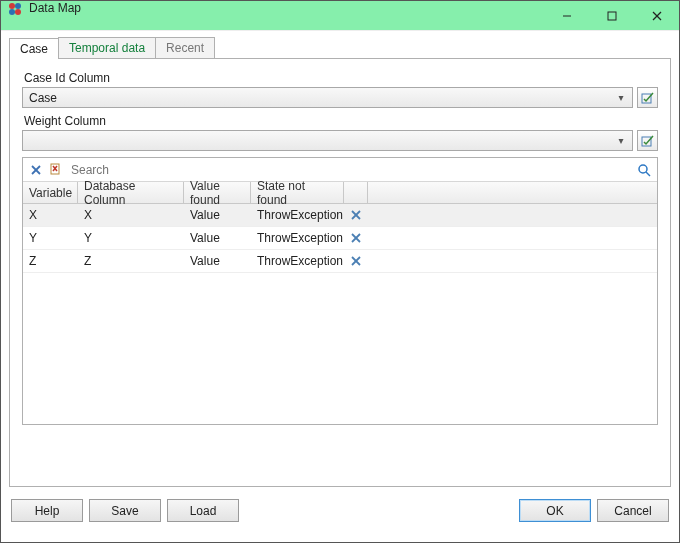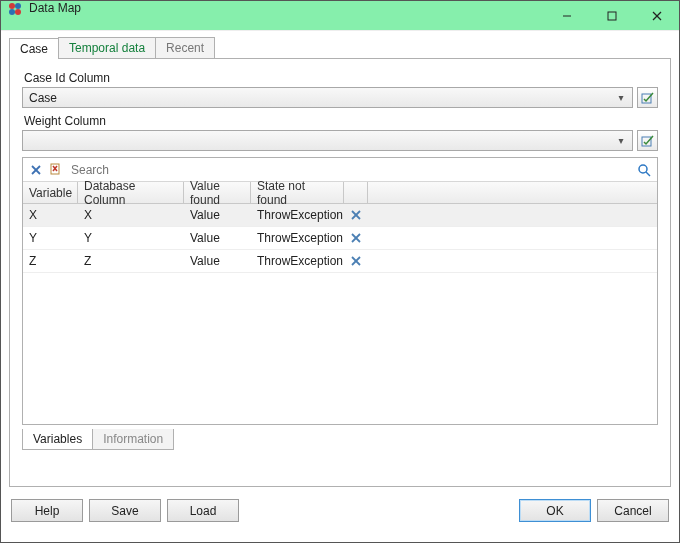--- a/index.html
+++ b/index.html
@@ -290,24 +290,20 @@
             <svg width="10" height="10">
               <line x1="1" y1="1" x2="9" y2="9" stroke="#4b7fb3" stroke-width="1.8"></line>
               <line x1="9" y1="1" x2="1" y2="9" stroke="#4b7fb3" stroke-width="1.8"></line>
             </svg>
           </div>
           <div class="gc col-rest"></div>
         </div>
       </div>
   </div>
 
-  <div class="lower-tabs">
-    <div class="ltab active"><span>Variables</span></div>
-    <div class="ltab"><span>Information</span></div>
-  </div>
 
 </div>
 
 <div class="footer">
   <div class="btn">
       <span>Help</span>
     </div>
   <div class="btn">
       <span>Save</span>
     </div>

